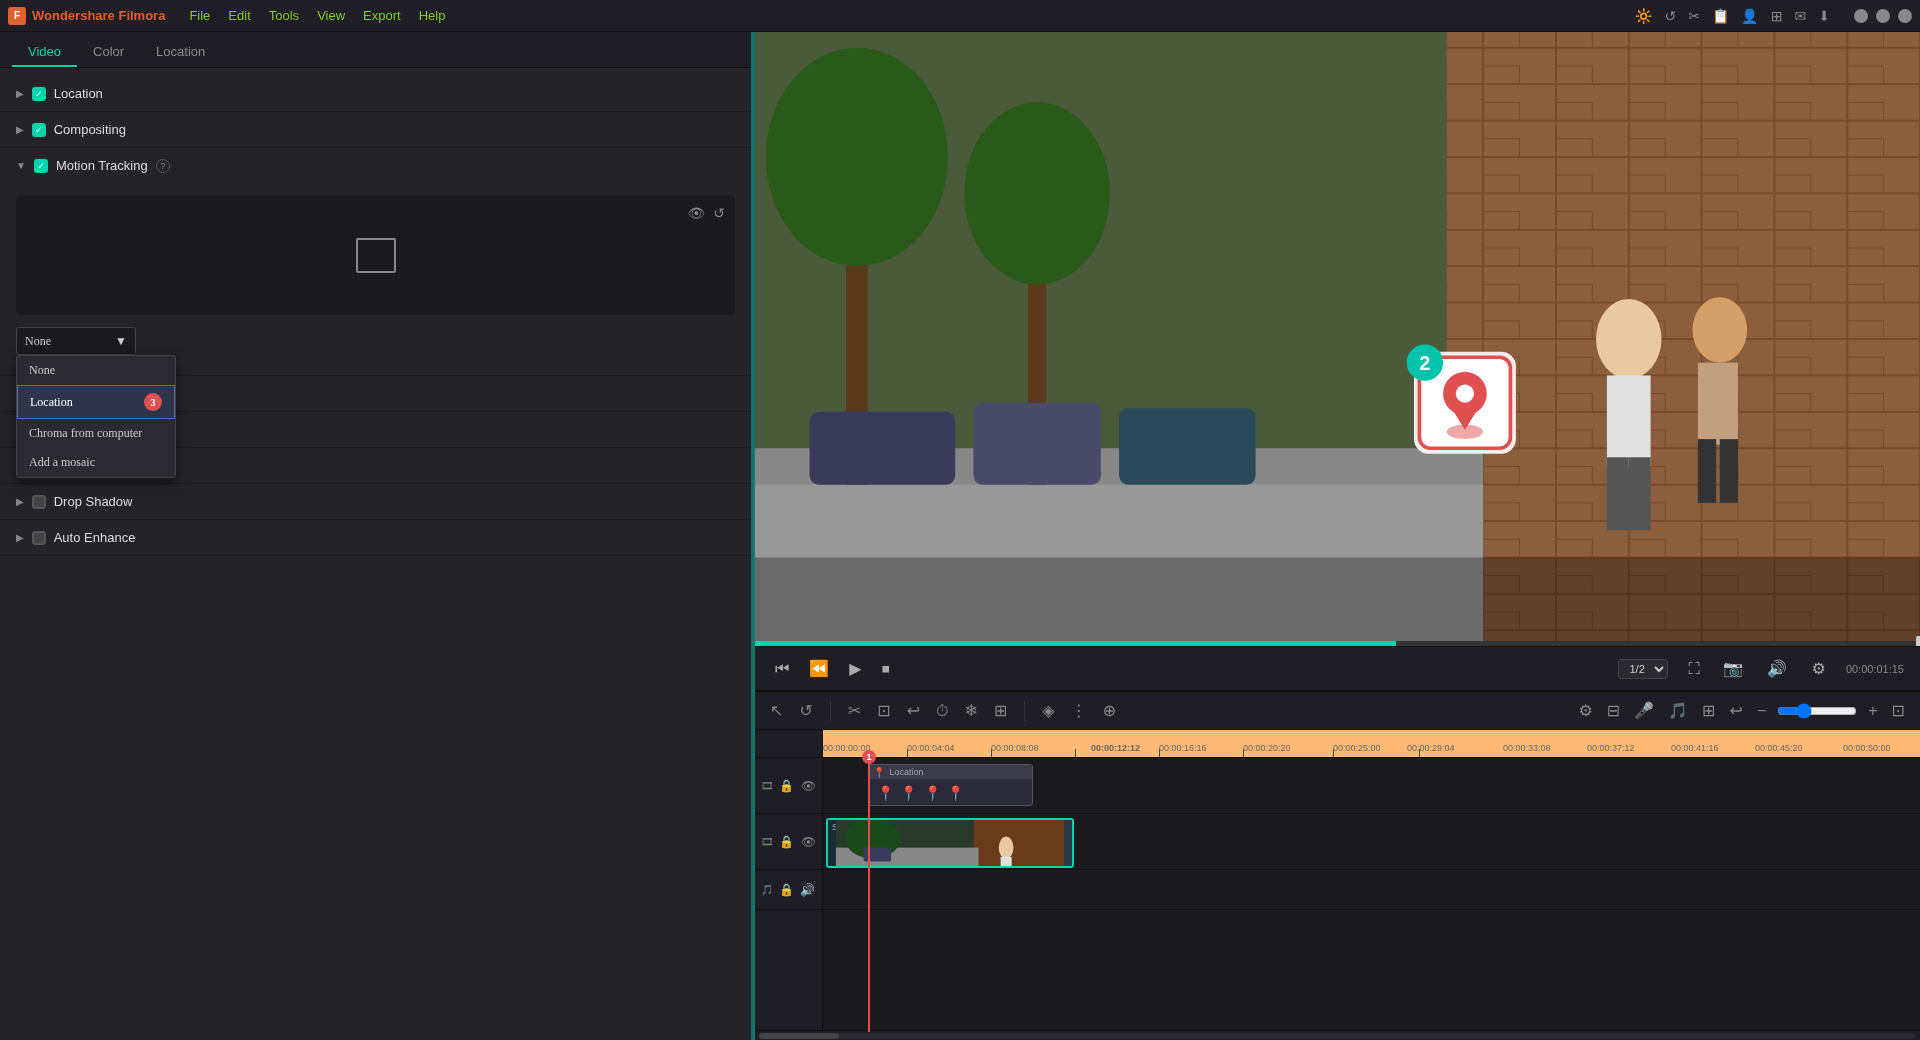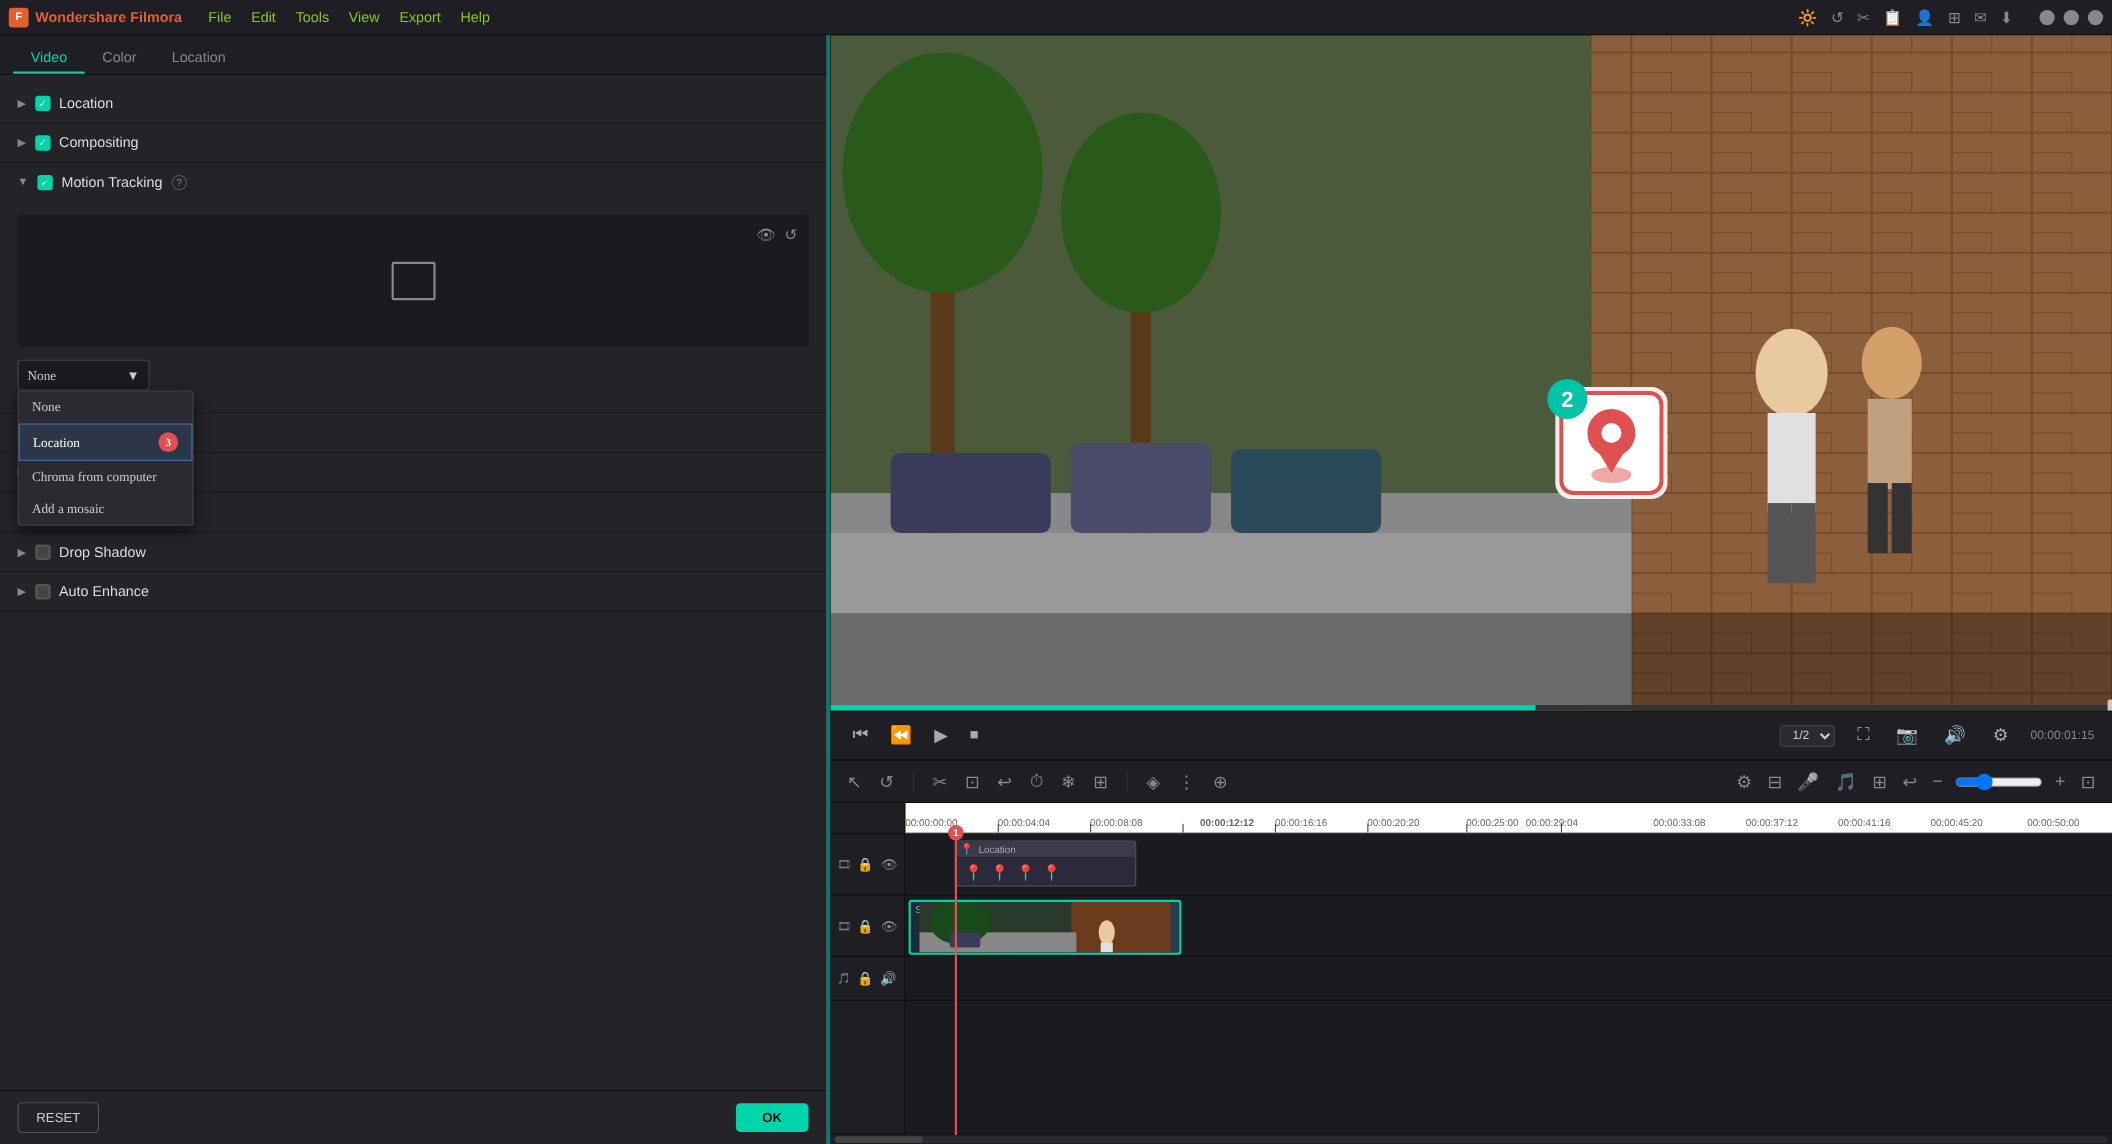--- a/index.html
+++ b/index.html
@@ -386,21 +386,21 @@
 
     #timeline-tracks-right {
       flex: 1;
       overflow-x: auto;
       overflow-y: hidden;
       position: relative;
     }
 
     #timeline-ruler {
       height: 28px;
-      background: #ffffff;
+      background: #fdba74;
       border-bottom: 1px solid #111;
       display: flex;
       align-items: flex-end;
       padding-bottom: 12px;
       position: relative;
       overflow: hidden;
     }
 
     .ruler-mark {
       position: absolute;
@@ -736,24 +736,20 @@
       <div class="prop-section">
         <div class="prop-section-header">
           <span class="chevron">▶</span>
           <div class="checkbox-round"></div>
           <span class="prop-section-label">Auto Enhance</span>
         </div>
       </div>
 
     </div>
 
-    <div id="bottom-buttons">
-      <button class="reset-btn">RESET</button>
-      <button class="ok-btn">OK</button>
-    </div>
   </div>
 
   <div id="right-panel">
 
     <div id="video-preview-container">
       
       <svg width="100%" height="100%" viewBox="0 0 640 360" preserveAspectRatio="xMidYMid slice">
 
         <rect width="640" height="360" fill="#4a5a3a"></rect>
 
@@ -899,21 +895,21 @@
             <span class="ruler-mark" style="left:168px;">00:00:08:08</span>
             <span class="ruler-tick" style="left:252px;"></span>
             <span class="ruler-mark" style="left:268px;font-weight:bold;">00:00:12:12</span>
             <span class="ruler-tick" style="left:336px;"></span>
             <span class="ruler-mark" style="left:336px;">00:00:16:16</span>
             <span class="ruler-tick" style="left:420px;"></span>
             <span class="ruler-mark" style="left:420px;">00:00:20:20</span>
             <span class="ruler-tick" style="left:510px;"></span>
             <span class="ruler-mark" style="left:510px;">00:00:25:00</span>
             <span class="ruler-tick" style="left:596px;"></span>
-            <span class="ruler-mark" style="left:564px;margin-top:32px;">00:00:29:04</span>
+            <span class="ruler-mark" style="left:584px;margin-top:32px;">00:00:29:04</span>
             <span class="ruler-mark" style="left:680px;">00:00:33:08</span>
             <span class="ruler-mark" style="left:764px;">00:00:37:12</span>
             <span class="ruler-mark" style="left:848px;">00:00:41:16</span>
             <span class="ruler-mark" style="left:932px;">00:00:45:20</span>
             <span class="ruler-mark" style="left:1020px;">00:00:50:00</span>
           </div>
 
           <div id="timeline-content">
 
             <div class="track-row">

